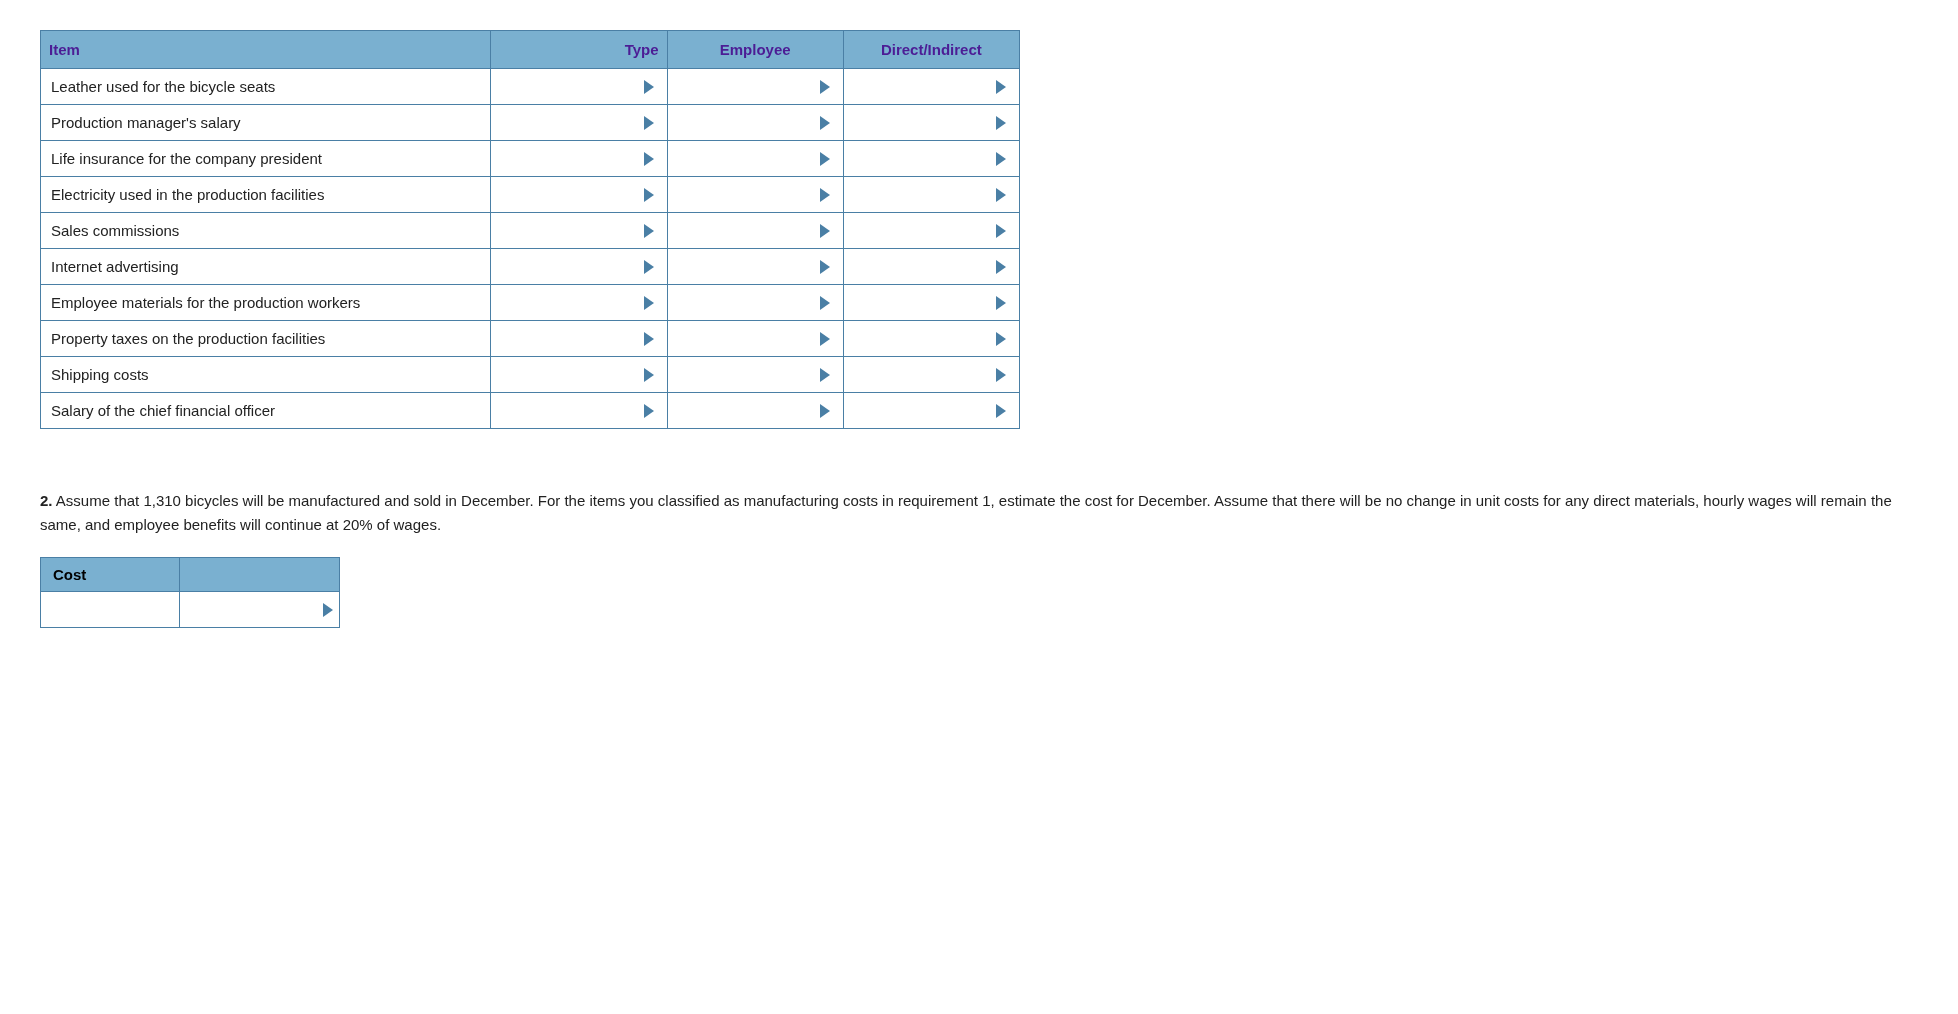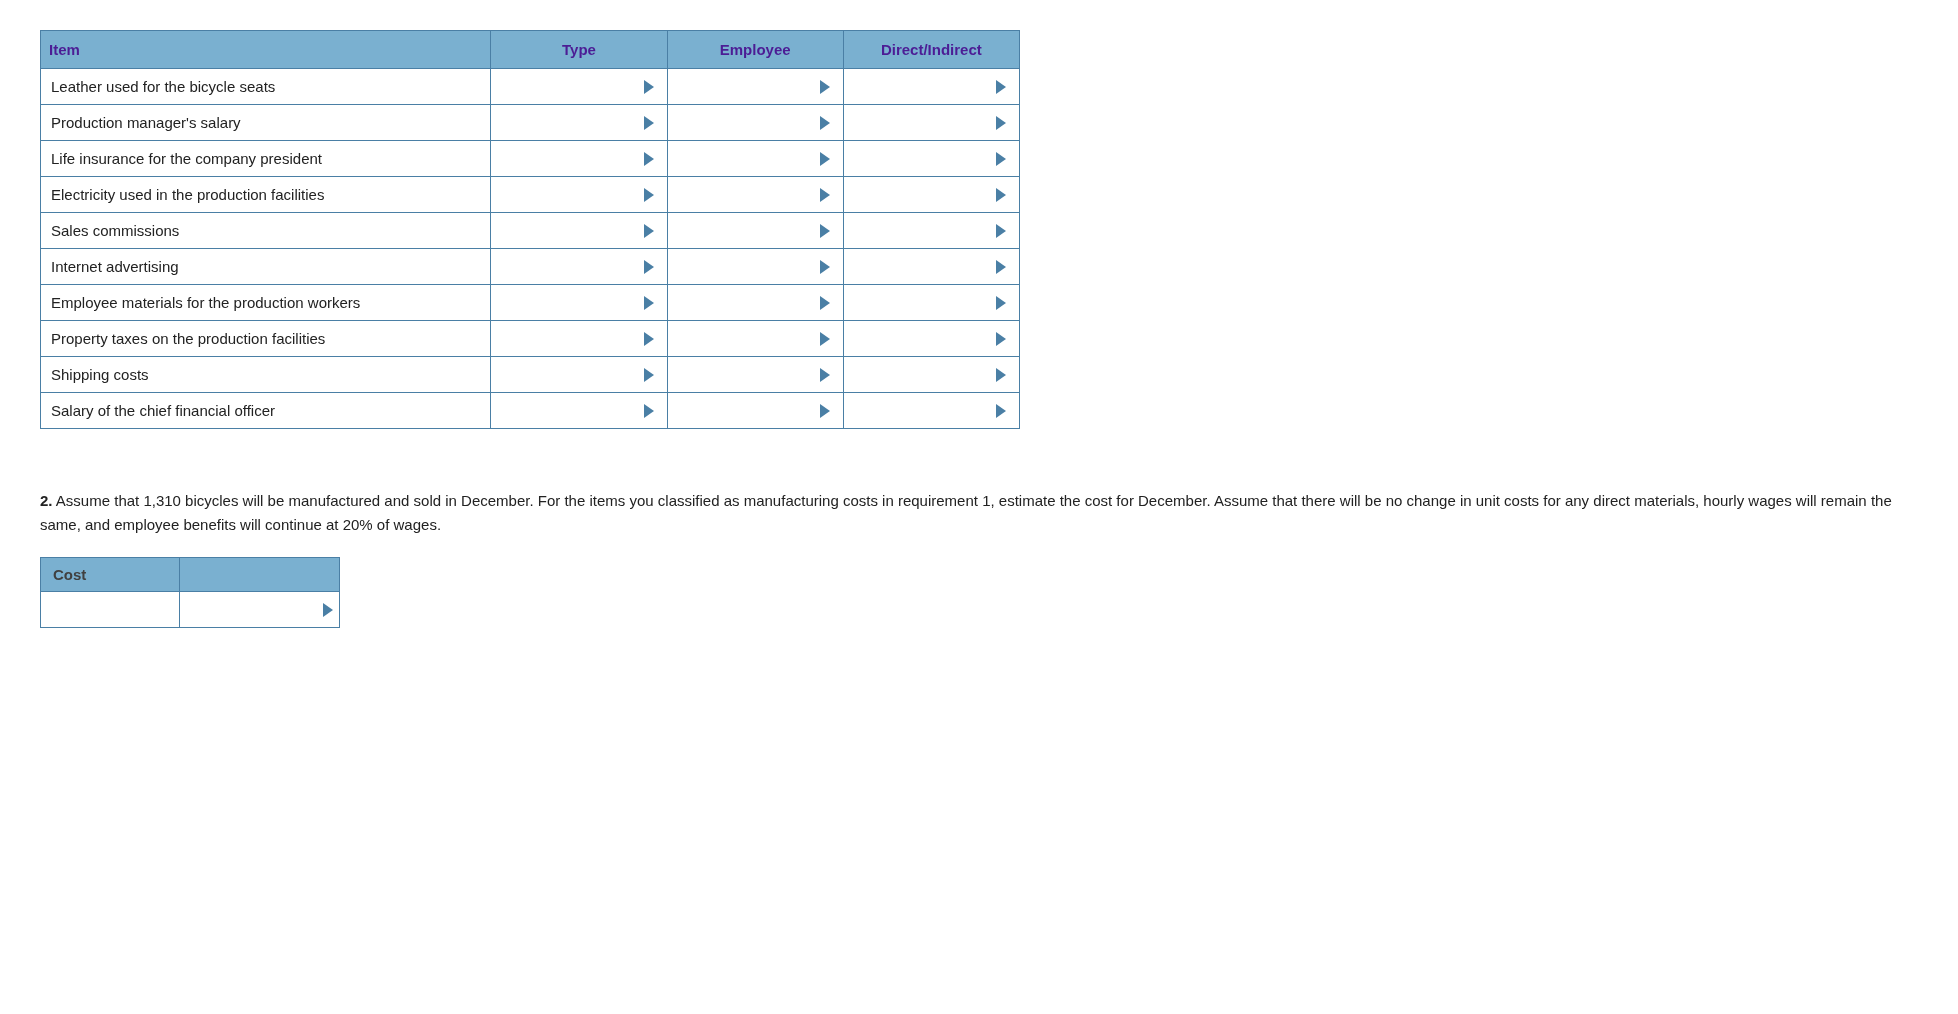--- a/index.html
+++ b/index.html
@@ -36,21 +36,21 @@
       vertical-align: middle;
     }
 
     .item-col {
       width: 46%;
       text-align: left;
     }
 
     .type-col {
       width: 18%;
-      text-align: center;
+      text-align: right;
     }
 
     .behaviour-col {
       width: 18%;
       text-align: center;
     }
 
     .direct-col {
       width: 18%;
       text-align: center;
@@ -98,21 +98,21 @@
       width: 300px;
       border-collapse: collapse;
     }
 
     .cost-table th {
       background-color: #7ab0d0;
       border: 1.5px solid #4a7fa5;
       padding: 8px 12px;
       font-weight: bold;
       text-align: left;
-      color: #404040;
+      color: #000000;
     }
 
     .cost-table td {
       border: 1.5px solid #4a7fa5;
       padding: 8px 12px;
       height: 36px;
       vertical-align: middle;
       position: relative;
     }
 

